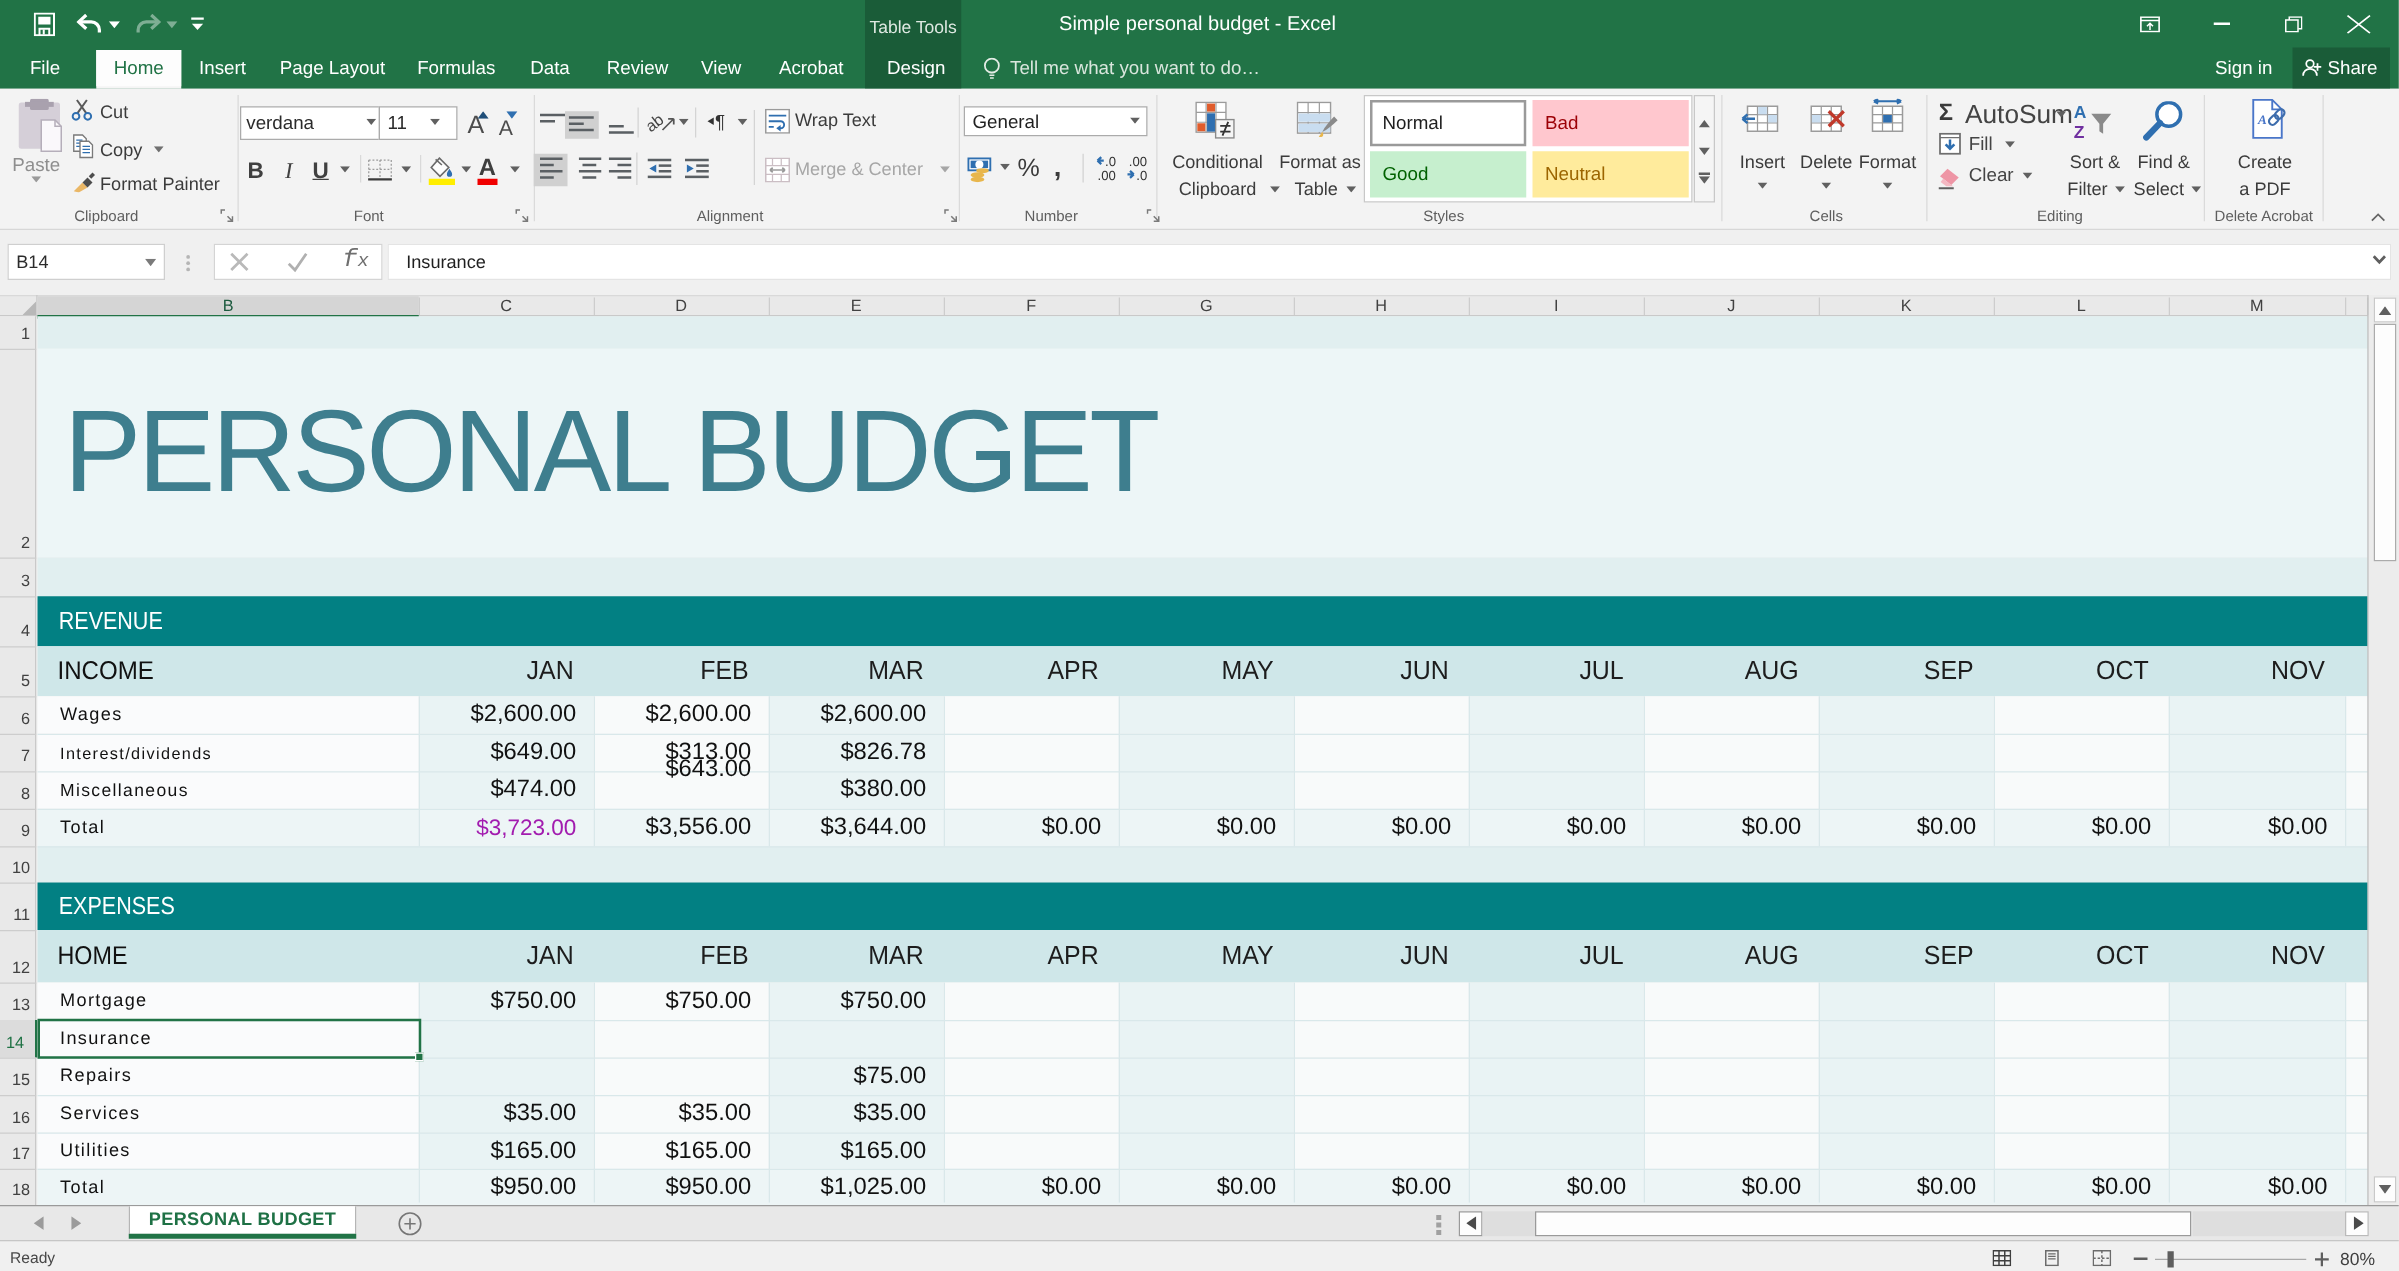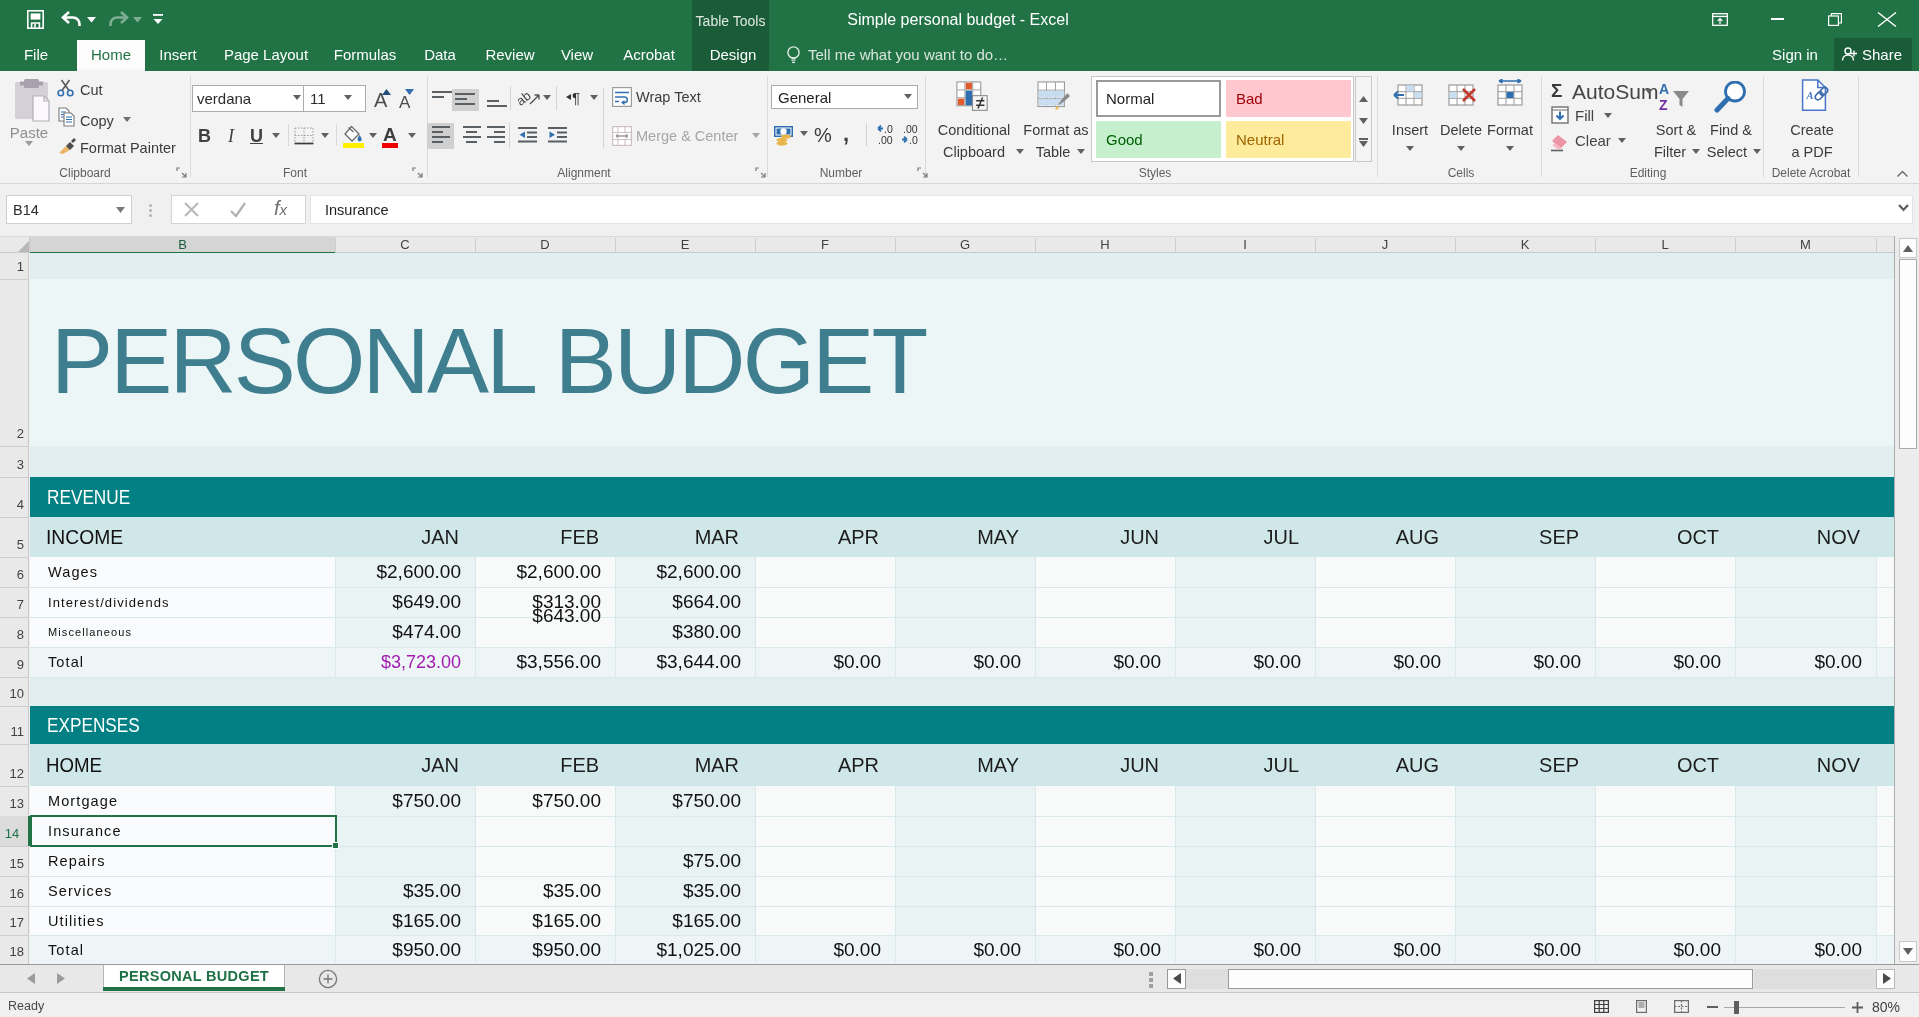--- a/index.html
+++ b/index.html
@@ -435,21 +435,21 @@
     <path d="M0 0 h9 L4.5 6 Z" fill="#7a7a7a"></path>
   </svg>
 <div class="ab" style="left:149px;top:204px;width:3px;height:3px;background:#b5b5b5;border-radius:50%;box-shadow:0 5px 0 #b5b5b5,0 10px 0 #b5b5b5"></div>
 <div class="ab" style="left:171px;top:195px;width:135px;height:29px;background:#fff;border:1px solid #d4d4d4"></div>
 <svg class="ab" style="left:183px;top:201px" width="17" height="17" viewBox="0 0 17 17">
 <path d="M2 2 L15 15 M15 2 L2 15" stroke="#b9b9b9" stroke-width="2.2"></path>
   </svg>
 <svg class="ab" style="left:229px;top:201px" width="18" height="17" viewBox="0 0 18 17">
 <path d="M2 10 L7 15 L16 2" stroke="#b0b0b0" stroke-width="2.2" fill="none"></path>
   </svg>
-<div class="ab" style="left:274px;top:197px;color:#6f6f6f;font-size:20px;font-style:italic;font-family:Liberation Sans, sans-serif">f<span style="font-size:15px">x</span></div>
+<div class="ab" style="left:274px;top:197px;color:#6f6f6f;font-size:20px;font-style:italic;font-family:Liberation Mono, monospace">f<span style="font-size:15px">x</span></div>
 <div class="ab" style="left:310px;top:195px;width:1603px;height:29px;background:#fff;border:1px solid #e4e4e4"></div>
 <div class="ab vc" style="left:325px;top:196px;height:27px;color:#1f1f1f;font-size:14.5px">Insurance</div>
 <svg class="ab" style="left:1898px;top:204px" width="11" height="8" viewBox="0 0 11 8">
     <path d="M1 1 L5.5 5.8 L10 1" fill="none" stroke="#5f5f5f" stroke-width="2.2"></path>
   </svg>
 <div class="ab" style="left:0;top:236px;width:1894px;height:17px;background:#e9e9e9;border-bottom:1px solid #c9c9c9;border-top:1px solid #d9d9d9"></div>
 <svg class="ab" style="left:18px;top:241px" width="11" height="11">
     <path d="M11 0 L11 11 L0 11 Z" fill="#b8b8b8"></path>
   </svg>
 <div class="ab" style="left:29px;top:236px;width:1px;height:17px;background:#c9c9c9"></div>
@@ -693,22 +693,22 @@
 <div class="ab vc rt" style="left:1455px;top:744px;width:124px;height:42px;color:#1d1d1d;font-size:21px;justify-content:flex-end;transform:scaleX(0.95);transform-origin:right center">SEP</div>
 <div class="ab vc rt" style="left:1595px;top:744px;width:124px;height:42px;color:#1d1d1d;font-size:21px;justify-content:flex-end;transform:scaleX(0.95);transform-origin:right center">OCT</div>
 <div class="ab vc rt" style="left:1736px;top:744px;width:124px;height:42px;color:#1d1d1d;font-size:21px;justify-content:flex-end;transform:scaleX(0.95);transform-origin:right center">NOV</div>
 <div class="ab vc" style="left:48px;top:557px;height:30px;color:#111;font-size:14.5px;letter-spacing:1.1px">Wages</div>
 <div class="ab vc" style="left:335px;top:557px;width:126px;height:30px;color:#111;font-size:19px;justify-content:flex-end">$2,600.00</div>
 <div class="ab vc" style="left:475px;top:557px;width:126px;height:30px;color:#111;font-size:19px;justify-content:flex-end">$2,600.00</div>
 <div class="ab vc" style="left:615px;top:557px;width:126px;height:30px;color:#111;font-size:19px;justify-content:flex-end">$2,600.00</div>
 <div class="ab vc" style="left:48px;top:587px;height:30px;color:#111;font-size:13px;letter-spacing:1.1px">Interest/dividends</div>
 <div class="ab vc" style="left:335px;top:587px;width:126px;height:30px;color:#111;font-size:19px;justify-content:flex-end">$649.00</div>
 <div class="ab vc" style="left:475px;top:587px;width:126px;height:30px;color:#111;font-size:19px;justify-content:flex-end">$313.00</div>
-<div class="ab vc" style="left:615px;top:587px;width:126px;height:30px;color:#111;font-size:19px;justify-content:flex-end">$664.00</div>
-<div class="ab vc" style="left:48px;top:617px;height:30px;color:#111;font-size:11px;letter-spacing:1.1px">Miscellaneous</div>
+<div class="ab vc" style="left:615px;top:587px;width:126px;height:30px;color:#111;font-size:19px;justify-content:flex-end">$826.78</div>
+<div class="ab vc" style="left:48px;top:617px;height:30px;color:#111;font-size:14px;letter-spacing:1.1px">Miscellaneous</div>
 <div class="ab vc" style="left:335px;top:617px;width:126px;height:30px;color:#111;font-size:19px;justify-content:flex-end">$474.00</div>
 <div class="ab vc" style="left:475px;top:601px;width:126px;height:30px;color:#111;font-size:19px;justify-content:flex-end">$643.00</div>
 <div class="ab vc" style="left:615px;top:617px;width:126px;height:30px;color:#111;font-size:19px;justify-content:flex-end">$380.00</div>
 <div class="ab vc" style="left:48px;top:647px;height:30px;color:#111;font-size:14.5px;letter-spacing:1.1px">Total</div>
 <div class="ab vc" style="left:335px;top:647px;width:126px;height:30px;color:#a21caf;font-size:18px;justify-content:flex-end">$3,723.00</div>
 <div class="ab vc" style="left:475px;top:647px;width:126px;height:30px;color:#111;font-size:19px;justify-content:flex-end">$3,556.00</div>
 <div class="ab vc" style="left:615px;top:647px;width:126px;height:30px;color:#111;font-size:19px;justify-content:flex-end">$3,644.00</div>
 <div class="ab vc" style="left:755px;top:647px;width:126px;height:30px;color:#111;font-size:19px;justify-content:flex-end">$0.00</div>
 <div class="ab vc" style="left:895px;top:647px;width:126px;height:30px;color:#111;font-size:19px;justify-content:flex-end">$0.00</div>
 <div class="ab vc" style="left:1035px;top:647px;width:126px;height:30px;color:#111;font-size:19px;justify-content:flex-end">$0.00</div>

